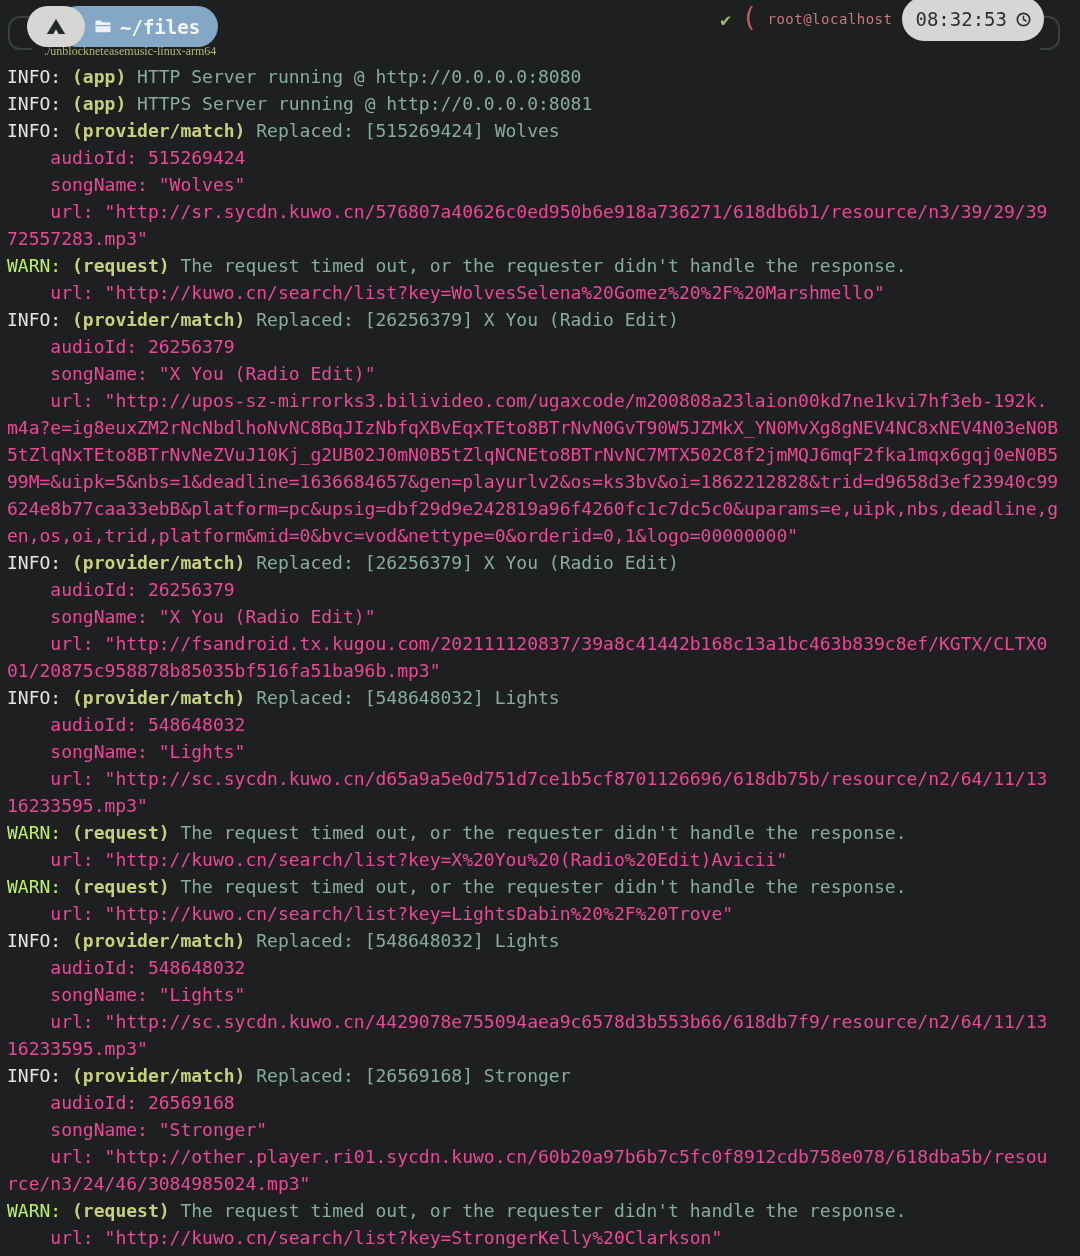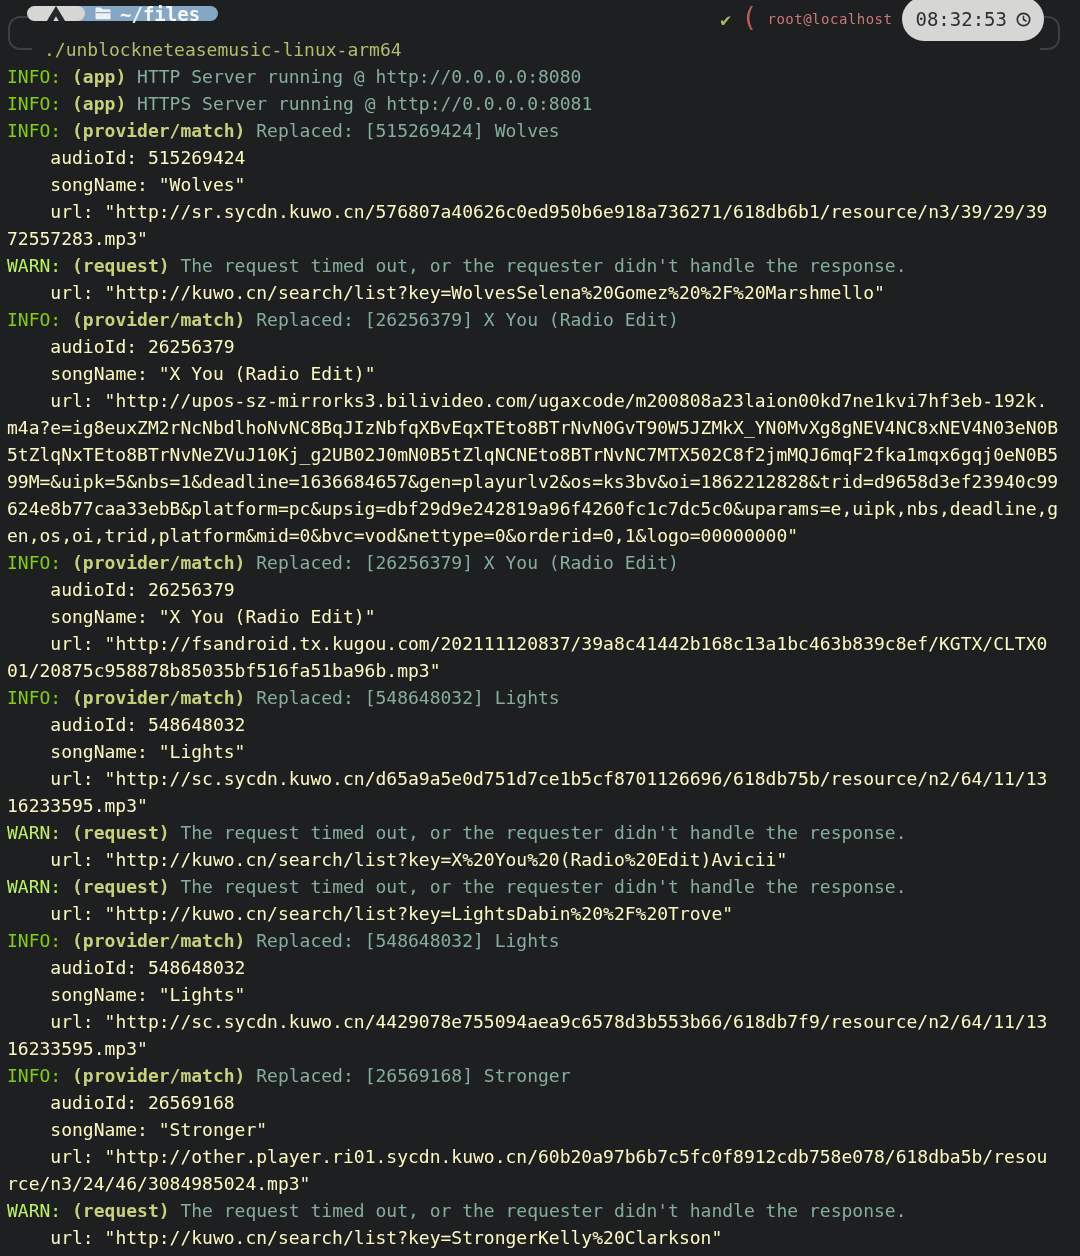--- a/index.html
+++ b/index.html
@@ -19,21 +19,21 @@
     border-radius:12px 0 0 12px;
   }
   .frame-right{
     position:absolute;left:1040px;top:16px;width:18px;height:30px;
     border:2px solid #3a4041;border-left:none;
     border-radius:0 12px 12px 0;
   }
 
   
   .prompt-row{position:relative;height:30px;display:flex;align-items:flex-start;}
-  .seg{height:15px;display:flex;align-items:center;}
+  .seg{height:41px;display:flex;align-items:center;}
   .seg-os{
     margin-left:20px;z-index:2;width:58px;justify-content:center;
     background:#d6d7d5;border-radius:999px;
   }
   .seg-path{
     margin-left:-28px;z-index:1;
     background:#84a7c6;border-radius:999px;
     padding:0 18px 0 38px;gap:9px;
     color:#f4f6f7;font-weight:bold;font-size:19px;
   }
@@ -45,34 +45,34 @@
   .rparen{color:#bd5a5a;font-size:27px;line-height:26px;transform:translateY(-2px);}
   .userhost{color:#cb7a7a;font-size:14px;letter-spacing:.5px;}
   .time-pill{
     height:44px;background:#d6d7d5;border-radius:999px;
     display:flex;align-items:center;gap:9px;padding:0 13px;
     color:#2c3032;font-size:19px;
   }
 
   
   .cmd-row{height:27px;line-height:27px;padding-left:37px;}
-  .cmd{color:#b4bc6b;font-size:18px;}
+  .cmd{color:#b4bc6b;font-size:12px;font-family:Liberation Serif, serif;}
 
   
   .log{
     width:97ch;
     font-size:18px;line-height:27px;
     white-space:pre-wrap;word-break:break-all;
   }
   .line{min-height:27px;}
-  .lv-info{color:#84cc16;}
+  .lv-info{color:#e5e5e5;}
   .lv-warn{color:#bef264;}
   .scope{color:#c9d07c;font-weight:bold;}
   .msg{color:#87ad9e;text-align:right;}
-  .plain{color:#fef9c3;}
+  .plain{color:#ec4899;}
 
   .icon-svg{display:block;}
 </style>
 </head>
 <body>
 
 <div class="screen">
   <div class="frame-left"></div>
   <div class="frame-right"></div>
 

